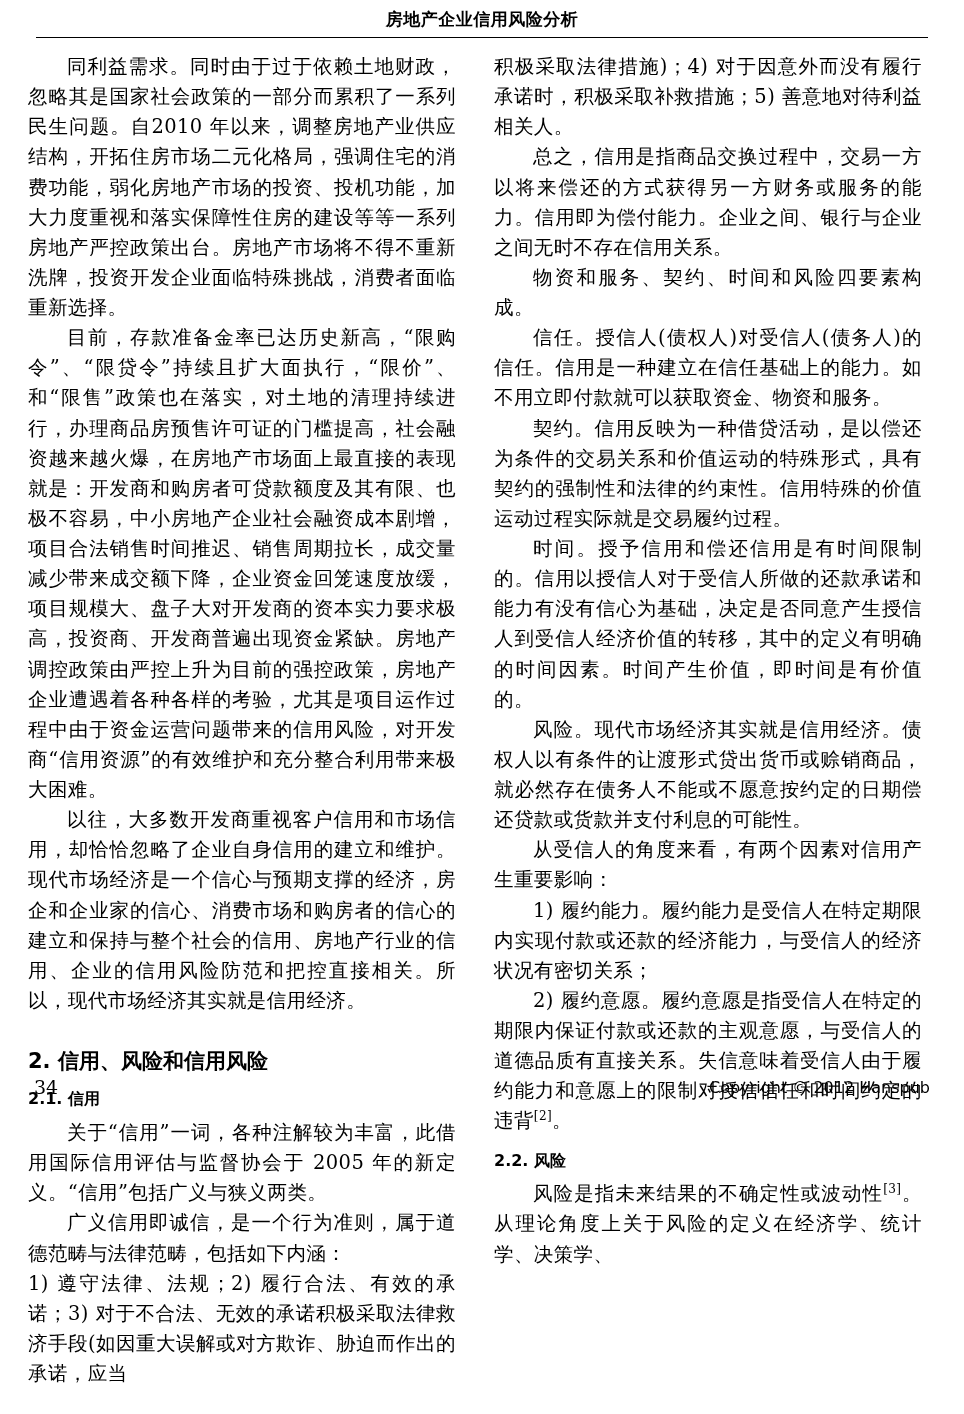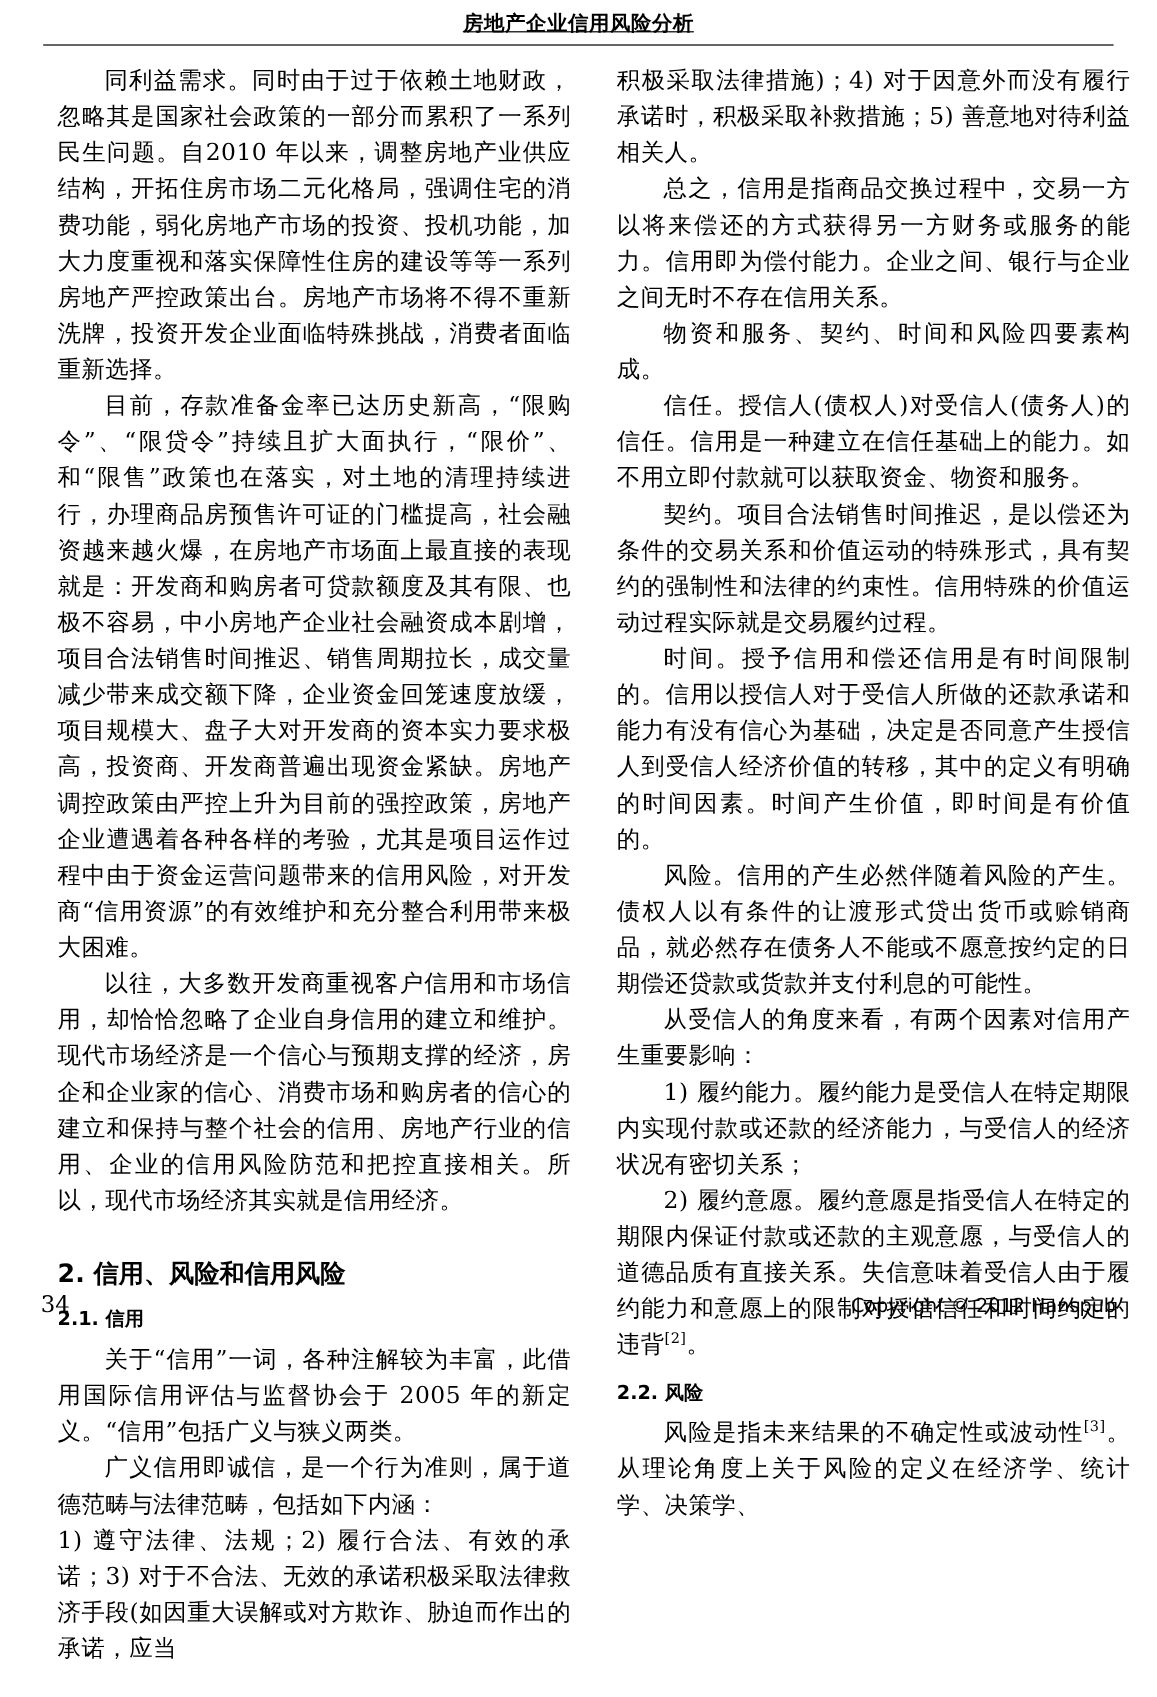--- a/index.html
+++ b/index.html
@@ -14,21 +14,20 @@
     color: #000;
     position: relative;
     overflow: hidden;
   }
   .page {
     width: 964px;
     height: 1116px;
     box-sizing: border-box;
     padding: 0;
     position: relative;
-    text-decoration: underline;
   }
   
   .running-head {
     text-align: center;
     font-size: 17px;
     font-weight: bold;
     font-family: "DejaVu Sans", "Liberation Sans", sans-serif;
     letter-spacing: 0.5px;
     padding-top: 8px;
     padding-bottom: 4px;
@@ -37,21 +36,21 @@
     border-bottom: 1.6px solid #000;
     margin: 2px 36px 0 36px;
   }
   
   .body-area {
     position: absolute;
     top: 52px;
     left: 0;
     right: 0;
     bottom: 70px;
-    padding: 0 48px;
+    padding: 0 28px;
     box-sizing: border-box;
   }
   .cols {
     display: flex;
     gap: 38px;
     height: 100%;
   }
   .col {
     width: 428px;
     flex: 0 0 428px;
@@ -128,23 +127,23 @@
         <p>关于“信用”一词，各种注解较为丰富，此借用国际信用评估与监督协会于 2005 年的新定义。“信用”包括广义与狭义两类。</p>
         <p>广义信用即诚信，是一个行为准则，属于道德范畴与法律范畴，包括如下内涵：</p>
         <p class="noindent">1)  遵守法律、法规；2)  履行合法、有效的承诺；3)  对于不合法、无效的承诺积极采取法律救济手段(如因重大误解或对方欺诈、胁迫而作出的承诺，应当</p>
       </div>
 
       <div class="col">
         <p class="noindent">积极采取法律措施)；4)  对于因意外而没有履行承诺时，积极采取补救措施；5)  善意地对待利益相关人。</p>
         <p>总之，信用是指商品交换过程中，交易一方以将来偿还的方式获得另一方财务或服务的能力。信用即为偿付能力。企业之间、银行与企业之间无时不存在信用关系。</p>
         <p>物资和服务、契约、时间和风险四要素构成。</p>
         <p>信任。授信人(债权人)对受信人(债务人)的信任。信用是一种建立在信任基础上的能力。如不用立即付款就可以获取资金、物资和服务。</p>
-        <p>契约。项目合法销售时间推迟，是以偿还为条件的交易关系和价值运动的特殊形式，具有契约的强制性和法律的约束性。信用特殊的价值运动过程实际就是交易履约过程。</p>
+        <p>契约。信用反映为一种借贷活动，是以偿还为条件的交易关系和价值运动的特殊形式，具有契约的强制性和法律的约束性。信用特殊的价值运动过程实际就是交易履约过程。</p>
         <p>时间。授予信用和偿还信用是有时间限制的。信用以授信人对于受信人所做的还款承诺和能力有没有信心为基础，决定是否同意产生授信人到受信人经济价值的转移，其中的定义有明确的时间因素。时间产生价值，即时间是有价值的。</p>
-        <p>风险。信用的产生必然伴随着风险的产生。债权人以有条件的让渡形式贷出货币或赊销商品，就必然存在债务人不能或不愿意按约定的日期偿还贷款或货款并支付利息的可能性。</p>
+        <p>风险。现代市场经济其实就是信用经济。债权人以有条件的让渡形式贷出货币或赊销商品，就必然存在债务人不能或不愿意按约定的日期偿还贷款或货款并支付利息的可能性。</p>
         <p>从受信人的角度来看，有两个因素对信用产生重要影响：</p>
         <p>1)  履约能力。履约能力是受信人在特定期限内实现付款或还款的经济能力，与受信人的经济状况有密切关系；</p>
         <p>2)  履约意愿。履约意愿是指受信人在特定的期限内保证付款或还款的主观意愿，与受信人的道德品质有直接关系。失信意味着受信人由于履约能力和意愿上的限制对授信信任和时间约定的违背<sup>[2]</sup>。</p>
 
         <div class="h3">2.2.  风险</div>
         <p>风险是指未来结果的不确定性或波动性<sup>[3]</sup>。从理论角度上关于风险的定义在经济学、统计学、决策学、</p>
       </div>
 
     </div>
   </div>

